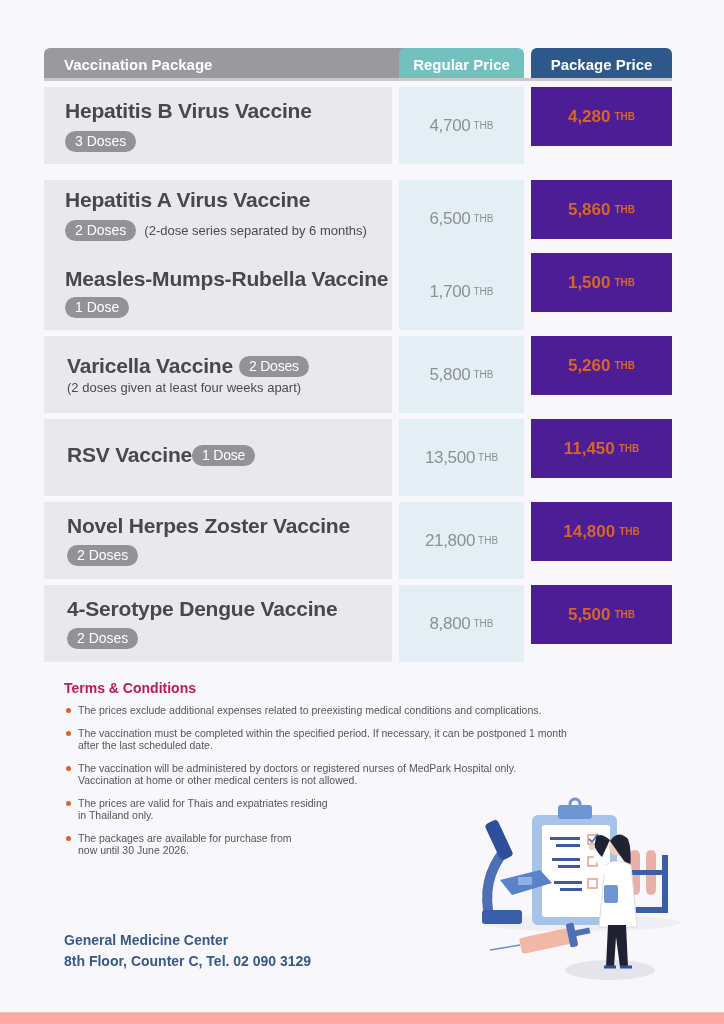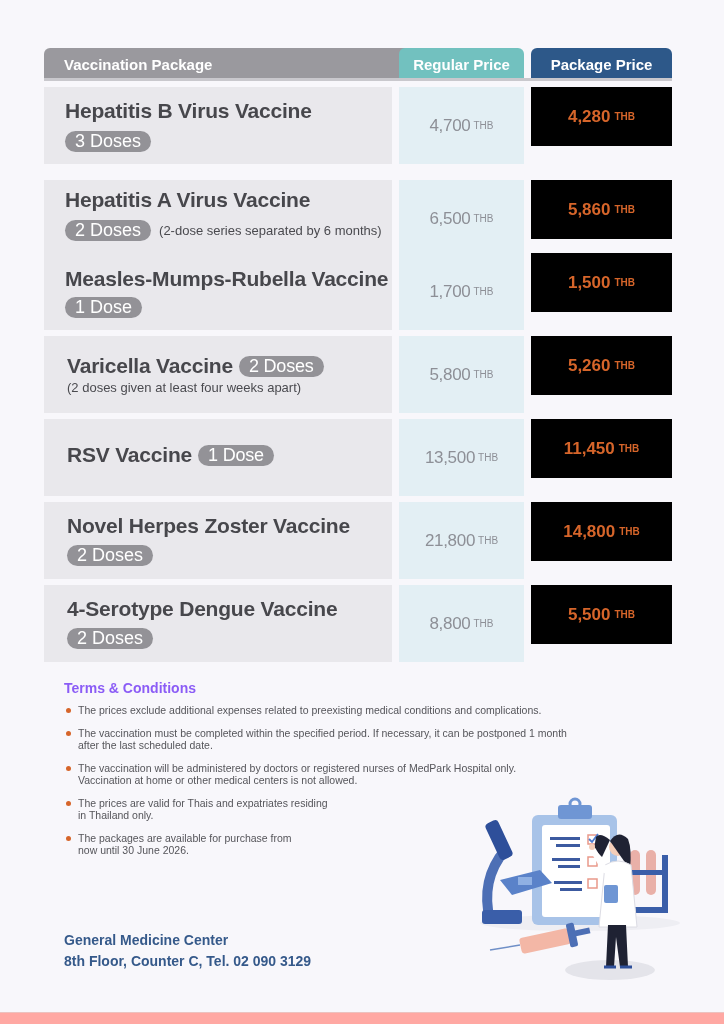--- a/index.html
+++ b/index.html
@@ -16,36 +16,36 @@
          color: #fff; font-weight: bold; font-size: 15px; display: flex; align-items: center; }
   .hdr-pkg  { left: 0; width: 408px; background: #9a999e; padding-left: 20px; }
   .hdr-reg  { left: 355px; width: 125px; background: #72c1bf; justify-content: center; }
   .hdr-pp   { left: 487px; width: 141px; background: #2d5889; justify-content: center; }
   .hdr-line { position: absolute; top: 30px; left: 0; width: 628px; height: 3px; background: #c9c8cd; }
 
   .row { position: absolute; left: 0; width: 628px; height: 77px; }
   .cell-name { position: absolute; left: 0; top: 0; width: 348px; height: 77px; background: #e9e8ec; }
   .cell-reg  { position: absolute; left: 355px; top: 0; width: 125px; height: 77px; background: #e3eff4;
                display: flex; align-items: center; justify-content: center; }
-  .cell-pp   { position: absolute; left: 487px; top: 0; width: 141px; height: 59px; background: #000000;
+  .cell-pp   { position: absolute; left: 487px; top: 0; width: 141px; height: 59px; background: #4c1d95;
                display: flex; align-items: center; justify-content: center; }
 
   .vname { position: absolute; left: 21px; font-size: 21px; font-weight: bold; color: #47474c; white-space: nowrap; letter-spacing: -0.2px; }
-  .dose { display: inline-block; background: #939297; color: #fff; font-size: 18px;
+  .dose { display: inline-block; background: #939297; color: #fff; font-size: 14px;
           border-radius: 11px; padding: 1px 10px; line-height: 19px; font-weight: normal; vertical-align: middle; }
   .note { font-size: 13px; color: #4a4a4f; white-space: nowrap; }
   .line2 { position: absolute; left: 21px; display: flex; align-items: center; gap: 8px; }
 
   .reg-val { font-size: 17px; color: #8d8f96; letter-spacing: -0.3px; }
   .reg-cur { font-size: 10px; color: #8d8f96; margin-left: 3px; }
   .pp-val  { font-size: 17px; color: #d6652a; font-weight: bold; }
   .pp-cur  { font-size: 10px; color: #d6652a; font-weight: bold; margin-left: 4px; }
 
   .terms { position: absolute; left: 64px; top: 680px; }
-  .terms-title { font-size: 14px; font-weight: bold; color: #8b5cf6; margin-bottom: 8px; }
+  .terms-title { font-size: 14px; font-weight: bold; color: #be185d; margin-bottom: 8px; }
   .terms ul { list-style: none; }
   .terms li { position: relative; padding-left: 14px; font-size: 10.5px; color: #55555a; line-height: 12px; margin-bottom: 11px; }
   .terms li::before { content: ""; position: absolute; left: 2px; top: 4px; width: 5px; height: 5px;
                       border-radius: 50%; background: #d6652a; }
   .contact { position: absolute; left: 64px; top: 930px; color: #35598a; font-weight: bold; font-size: 14px; line-height: 21px; }
 
   .illus { position: absolute; left: 470px; top: 795px; width: 220px; height: 190px; }
   .footer-bar { position: absolute; left: 0; bottom: 0; width: 724px; height: 12px; background: #ffa8a3; border-top: 1px solid #ecc2bf; }
 </style>
 </head>
@@ -124,21 +124,21 @@
         <span class="reg-cur">THB</span>
     </div>
     <div class="cell-pp">
       <span class="pp-val">5,260</span>
         <span class="pp-cur">THB</span>
     </div>
   </div>
 
   <div class="row" style="top:371px">
     <div class="cell-name">
-      <div class="vname" style="top:24px; left:23px; display:flex; align-items:center; gap:6px;">
+      <div class="vname" style="top:24px; left:23px; display:flex; align-items:center; ">
         <span>RSV Vaccine</span>
         <span class="dose">1 Dose</span>
       </div>
     </div>
     <div class="cell-reg">
       <span class="reg-val">13,500</span>
         <span class="reg-cur">THB</span>
     </div>
     <div class="cell-pp">
       <span class="pp-val">11,450</span>

